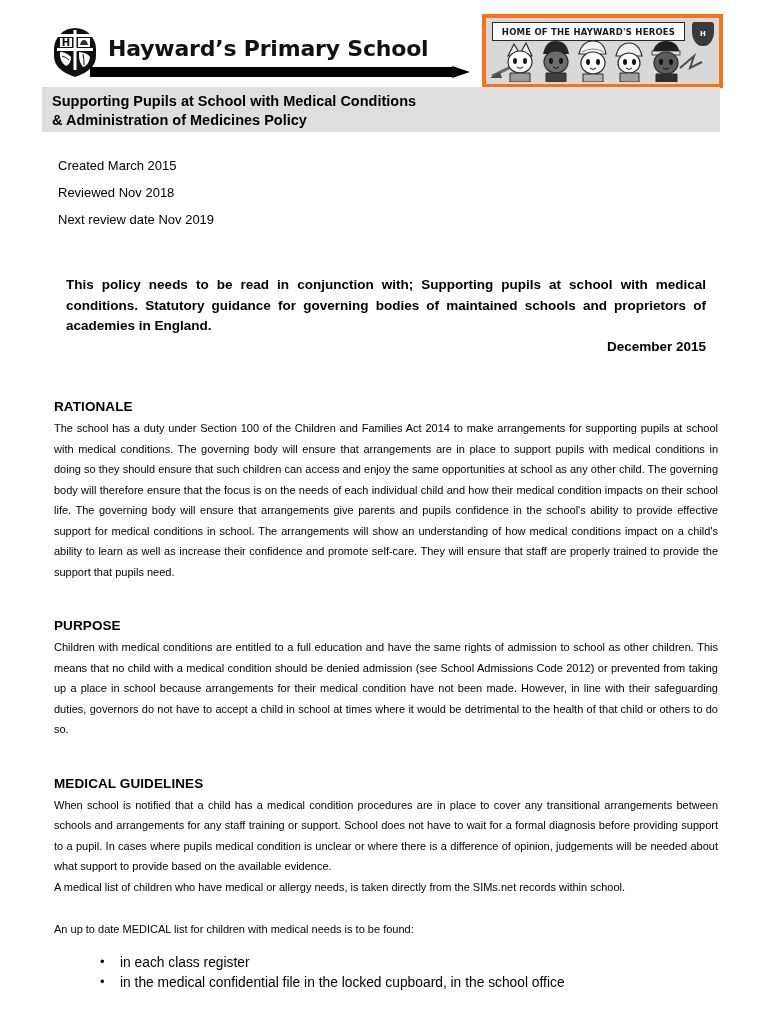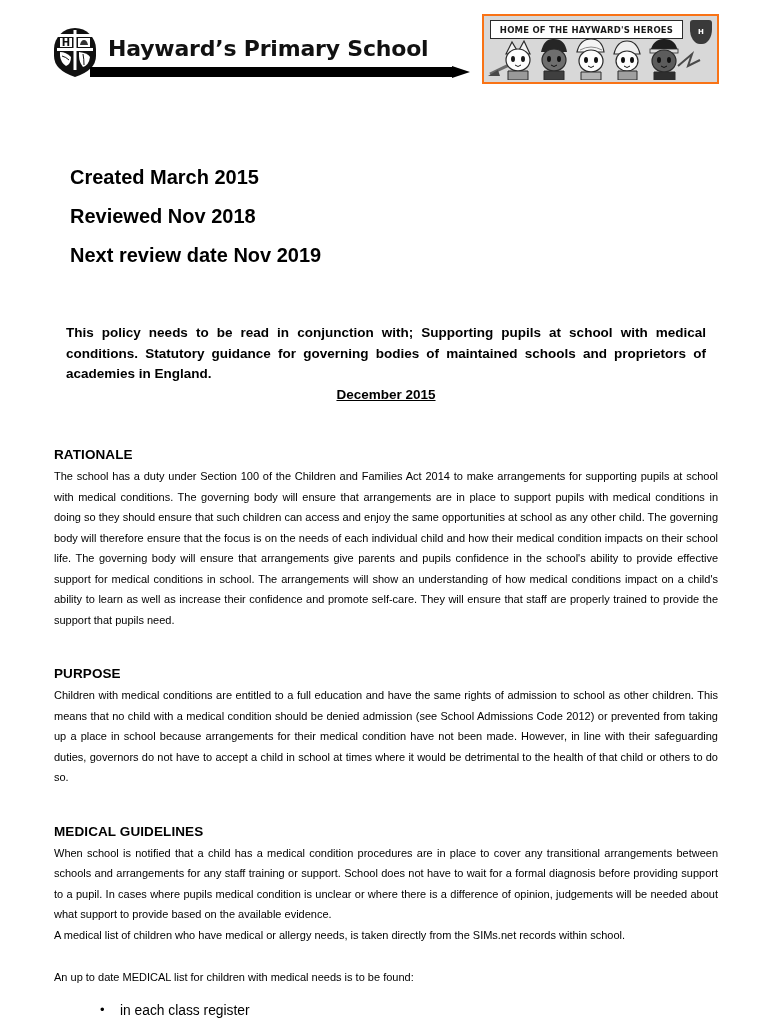--- a/index.html
+++ b/index.html
@@ -59,21 +59,21 @@
     width: 380px;
     height: 12px;
   }
 
   .header-art {
     position: absolute;
     left: 482px;
     top: 14px;
     width: 233px;
     height: 66px;
-    border: 2px solid #f97316;
+    border: 4px solid #f97316;
     background: #d8d8d8;
     overflow: hidden;
   }
 
   .art-inner {
     position: absolute;
     inset: 0;
   }
 
   .art-title-band {
@@ -144,41 +144,39 @@
 
   
   .content {
     position: absolute;
     left: 54px;
     top: 150px;
     width: 664px;
   }
 
   .dates p {
-    margin: 16px;
-    font-size: 20px;
+    margin: 4px;
+    font-size: 13px;
     line-height: 23px;
-    font-weight: bold;
   }
 
   .spacer-sm { height: 22px; }
   .spacer-md { height: 28px; }
   .spacer-lg { height: 34px; }
 
   .intro {
     font-size: 13.5px;
     font-weight: bold;
     line-height: 20.5px;
     text-align: justify;
     margin: 12px;
   }
   .intro .tail {
     display: block;
-    text-align: center;
-    text-decoration: underline;
+    text-align: right;
   }
 
   h2.section-heading {
     font-size: 13.5px;
     font-weight: bold;
     margin: 0 0 2px 0;
     line-height: 19px;
     letter-spacing: 0.1px;
   }
 
@@ -291,20 +289,24 @@
 
         <div class="art-title-band">
           <span class="art-title-text">HOME OF THE HAYWARD'S HEROES</span>
         </div>
 
         <div class="art-badge">H</div>
       </div>
     </div>
   </div>
 
+  <div class="title-banner">
+    <div class="line">Supporting Pupils at School with Medical Conditions</div>
+    <div class="line">&amp; Administration of Medicines Policy</div>
+  </div>
 
   <div class="content">
 
     <div class="dates">
       <p>Created March 2015</p>
       <p>Reviewed Nov 2018</p>
       <p>Next review date Nov 2019</p>
     </div>
 
     <div class="spacer-md"></div>

